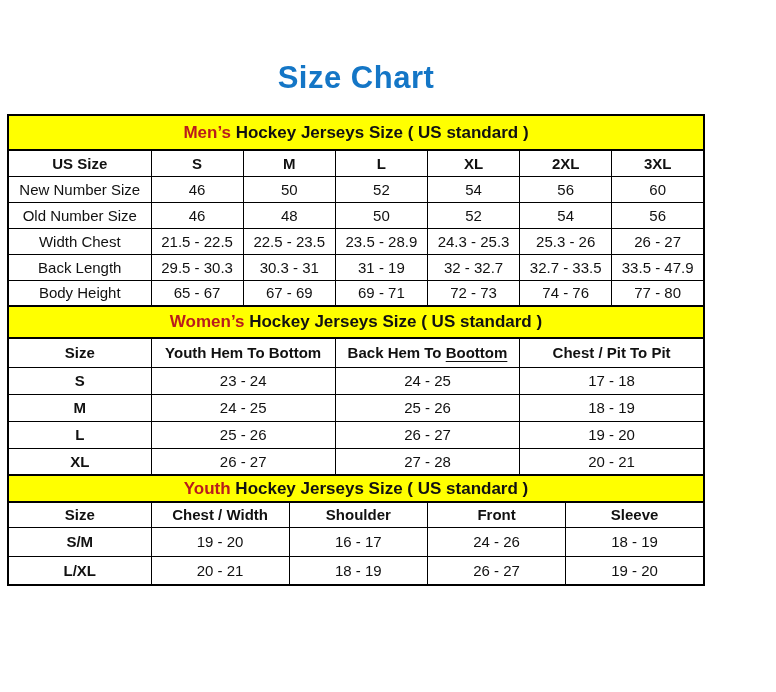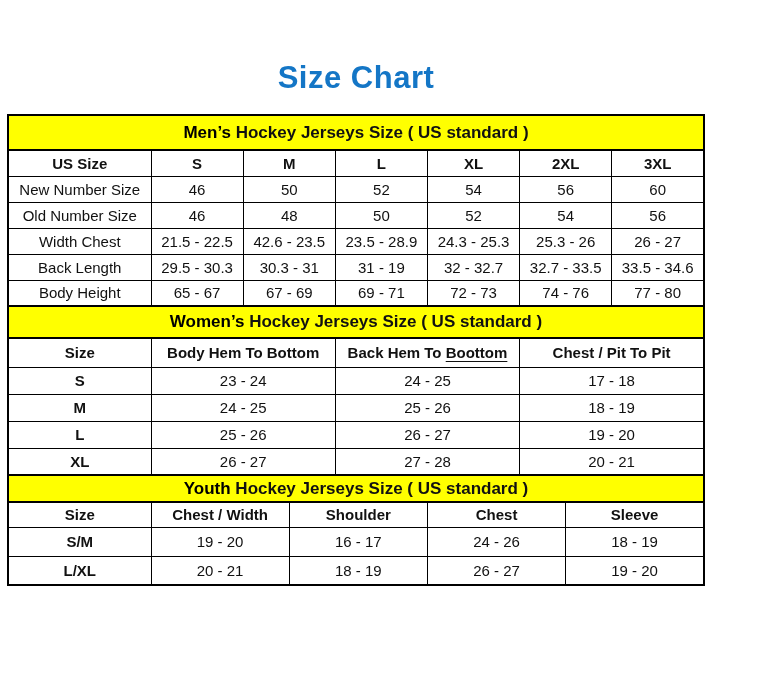--- a/index.html
+++ b/index.html
@@ -46,21 +46,21 @@
     font-size: 15px;
     overflow: hidden;
     white-space: nowrap;
   }
   .band-row th {
     background: #FFFF00;
     font-size: 17px;
     font-weight: bold;
     border: 2px solid #000000;
   }
-  .band-hl { color: #000000; }
+  .band-hl { color: #b91c1c; }
   .colhead th { font-weight: bold; margin-left: 8px; }
   td.bold-label { font-weight: bold; }
   .squiggle {
     text-decoration-line: underline;
     text-decoration-style: wavy;
     text-decoration-color: #D23B2E;
     text-decoration-thickness: 1px;
     text-underline-offset: 3px;
     text-decoration: underline;
   }
@@ -122,34 +122,34 @@
           <td>46</td>
           <td>48</td>
           <td>50</td>
           <td>52</td>
           <td>54</td>
           <td>56</td>
         </tr>
         <tr class="data-row">
           <td>Width Chest</td>
           <td>21.5 - 22.5</td>
-          <td>42.6 - 23.5</td>
+          <td>22.5 - 23.5</td>
           <td>23.5 - 28.9</td>
           <td>24.3 - 25.3</td>
           <td>25.3 - 26</td>
           <td>26 - 27</td>
         </tr>
         <tr class="data-row">
           <td>Back Length</td>
           <td>29.5 - 30.3</td>
           <td>30.3 - 31</td>
           <td>31 - 19</td>
           <td>32 - 32.7</td>
           <td>32.7 - 33.5</td>
-          <td>33.5 - 34.6</td>
+          <td>33.5 - 47.9</td>
         </tr>
         <tr class="data-row">
           <td>Body Height</td>
           <td>65 - 67</td>
           <td>67 - 69</td>
           <td>69 - 71</td>
           <td>72 - 73</td>
           <td>74 - 76</td>
           <td>77 - 80</td>
         </tr>
@@ -162,21 +162,21 @@
           <col>
           <col>
           <col>
       </colgroup>
       <tbody>
         <tr class="band-row">
           <th colspan="4"><span class="band-hl">Women’s</span><span> Hockey Jerseys Size ( US standard )</span></th>
         </tr>
         <tr class="colhead">
           <th>Size</th>
-          <th>Body Hem To Bottom</th>
+          <th>Youth Hem To Bottom</th>
           <th><span>Back Hem To </span><span class="squiggle">Boottom</span></th>
           <th>Chest / Pit To Pit</th>
         </tr>
         <tr class="data-row">
           <td class="bold-label">S</td>
           <td>23 - 24</td>
           <td>24 - 25</td>
           <td>17 - 18</td>
         </tr>
         <tr class="data-row">
@@ -209,21 +209,21 @@
           <col>
       </colgroup>
       <tbody>
         <tr class="band-row">
           <th colspan="5"><span class="band-hl">Youth</span><span> Hockey Jerseys Size ( US standard )</span></th>
         </tr>
         <tr class="colhead">
           <th>Size</th>
           <th>Chest / Width</th>
           <th>Shoulder</th>
-          <th>Chest</th>
+          <th>Front</th>
           <th>Sleeve</th>
         </tr>
         <tr class="data-row">
           <td class="bold-label">S/M</td>
           <td>19 - 20</td>
           <td>16 - 17</td>
           <td>24 - 26</td>
           <td>18 - 19</td>
         </tr>
         <tr class="data-row">

